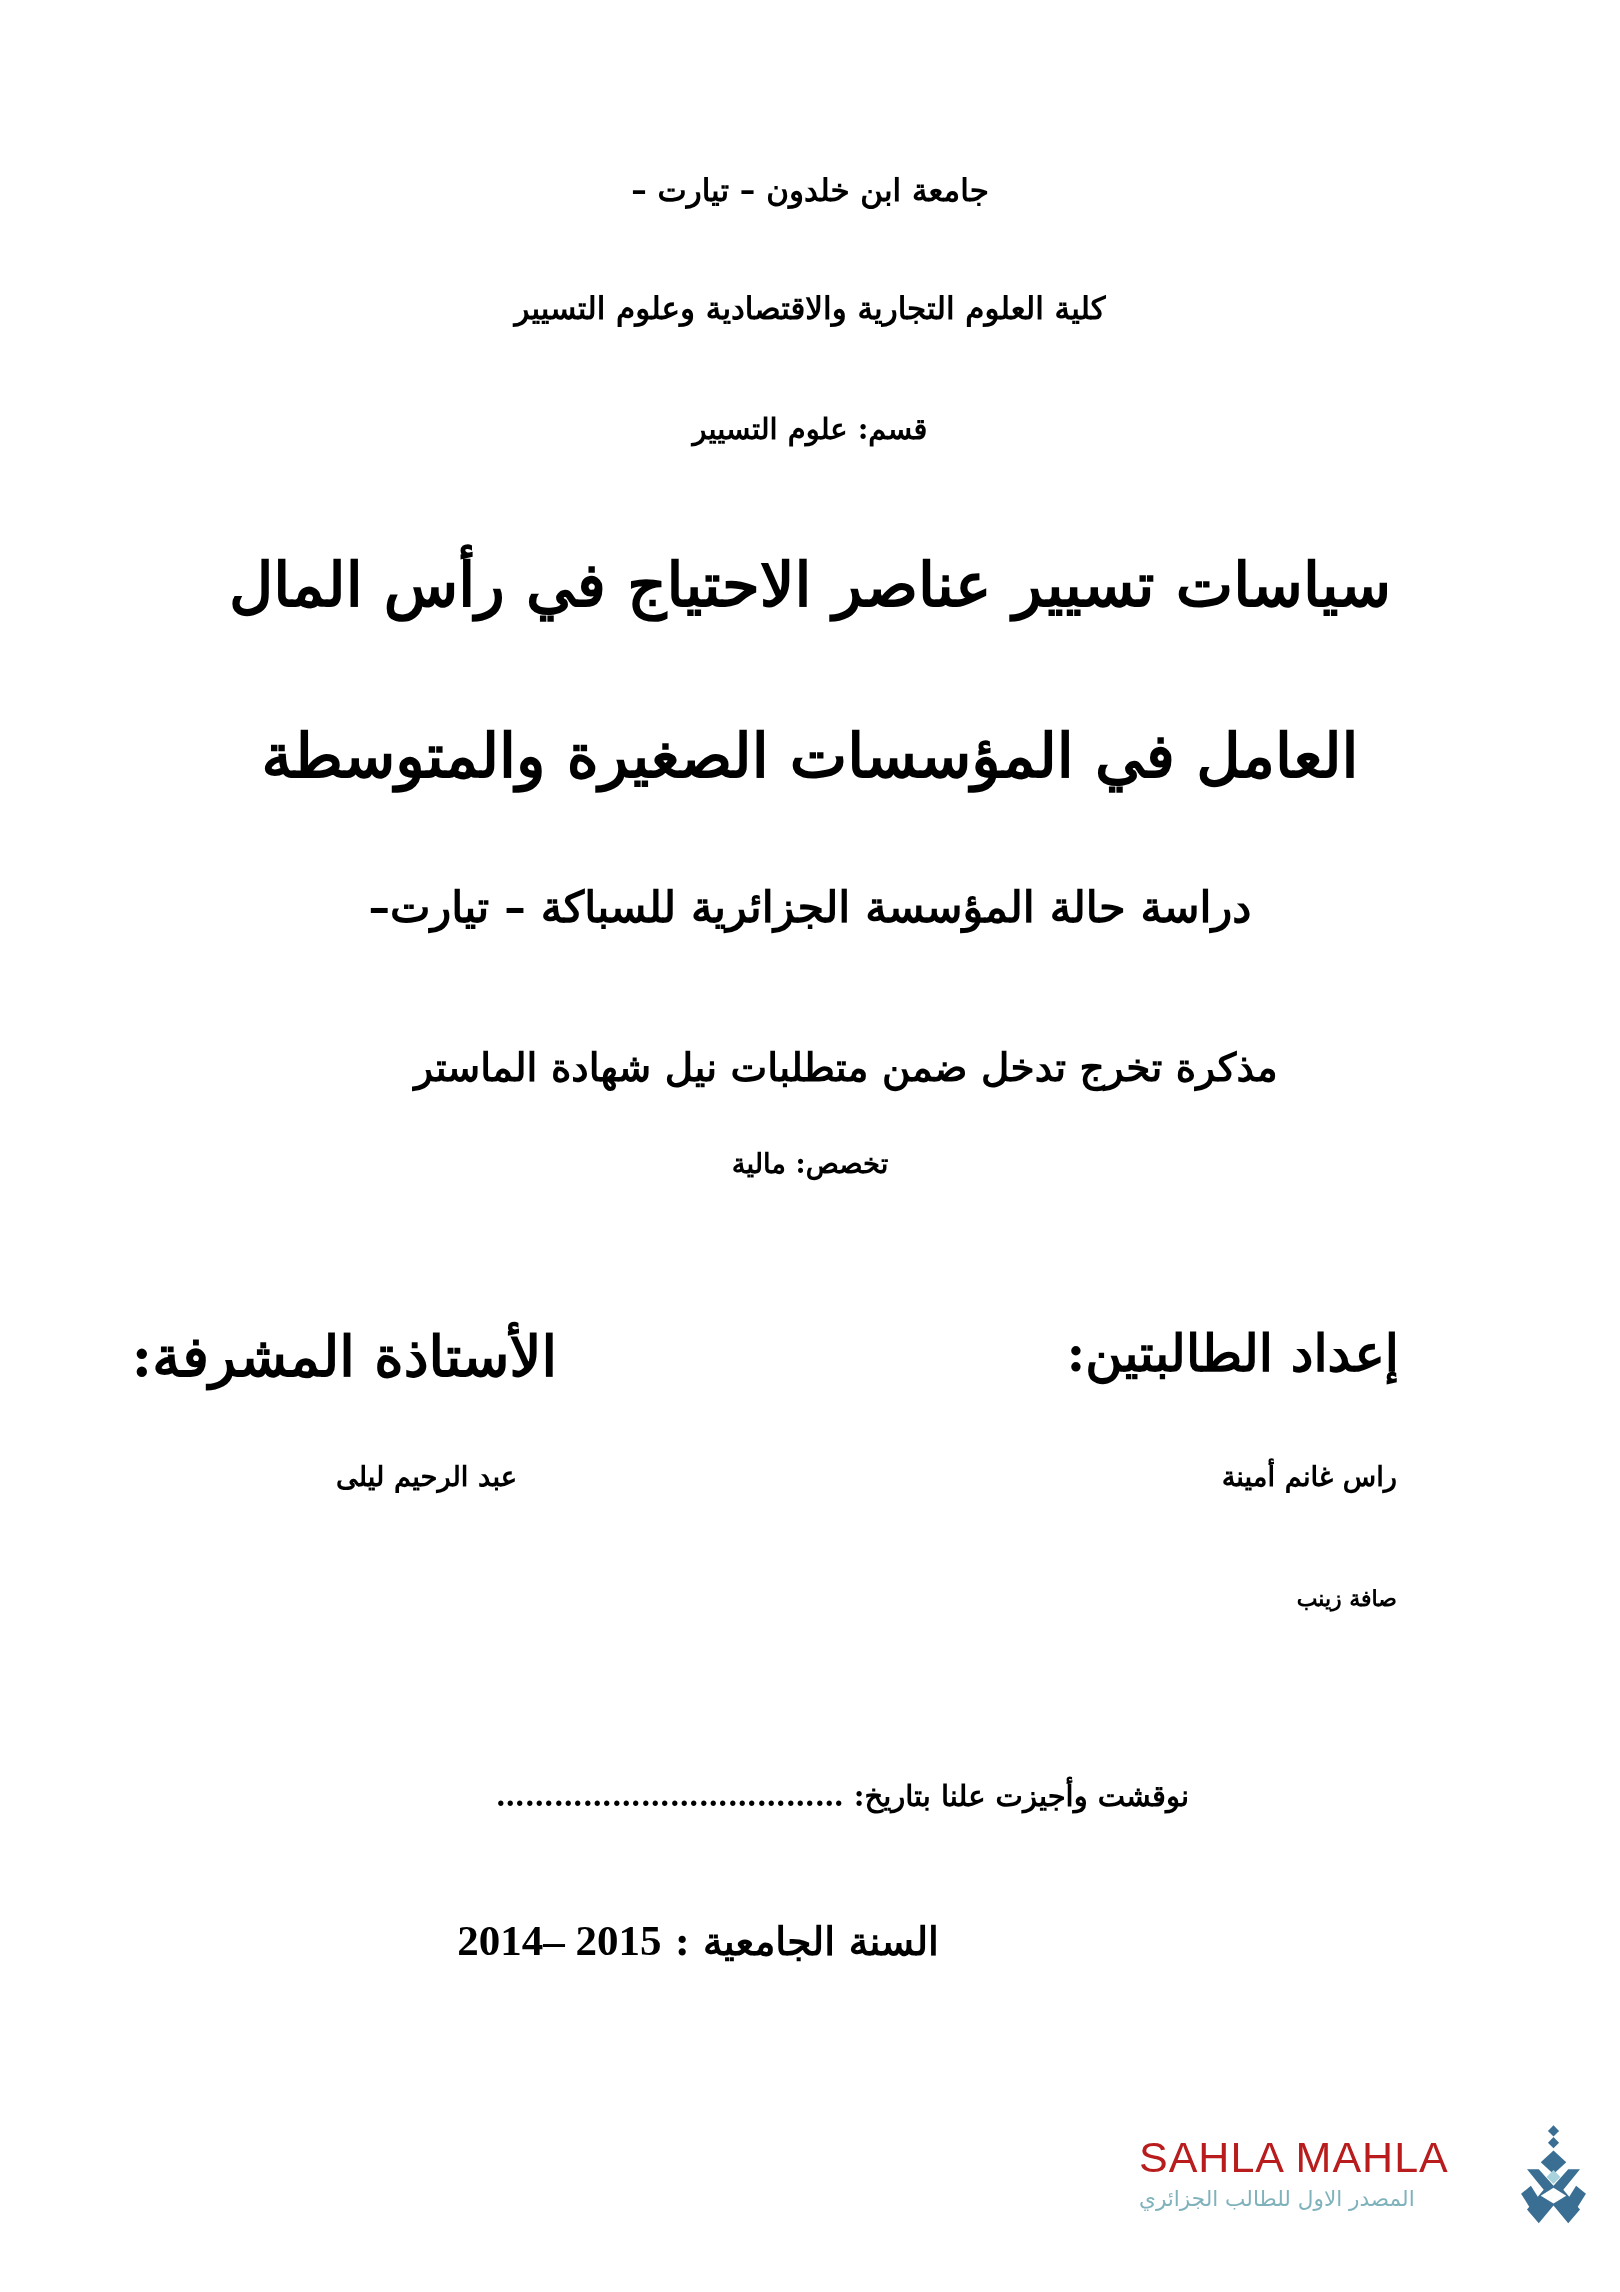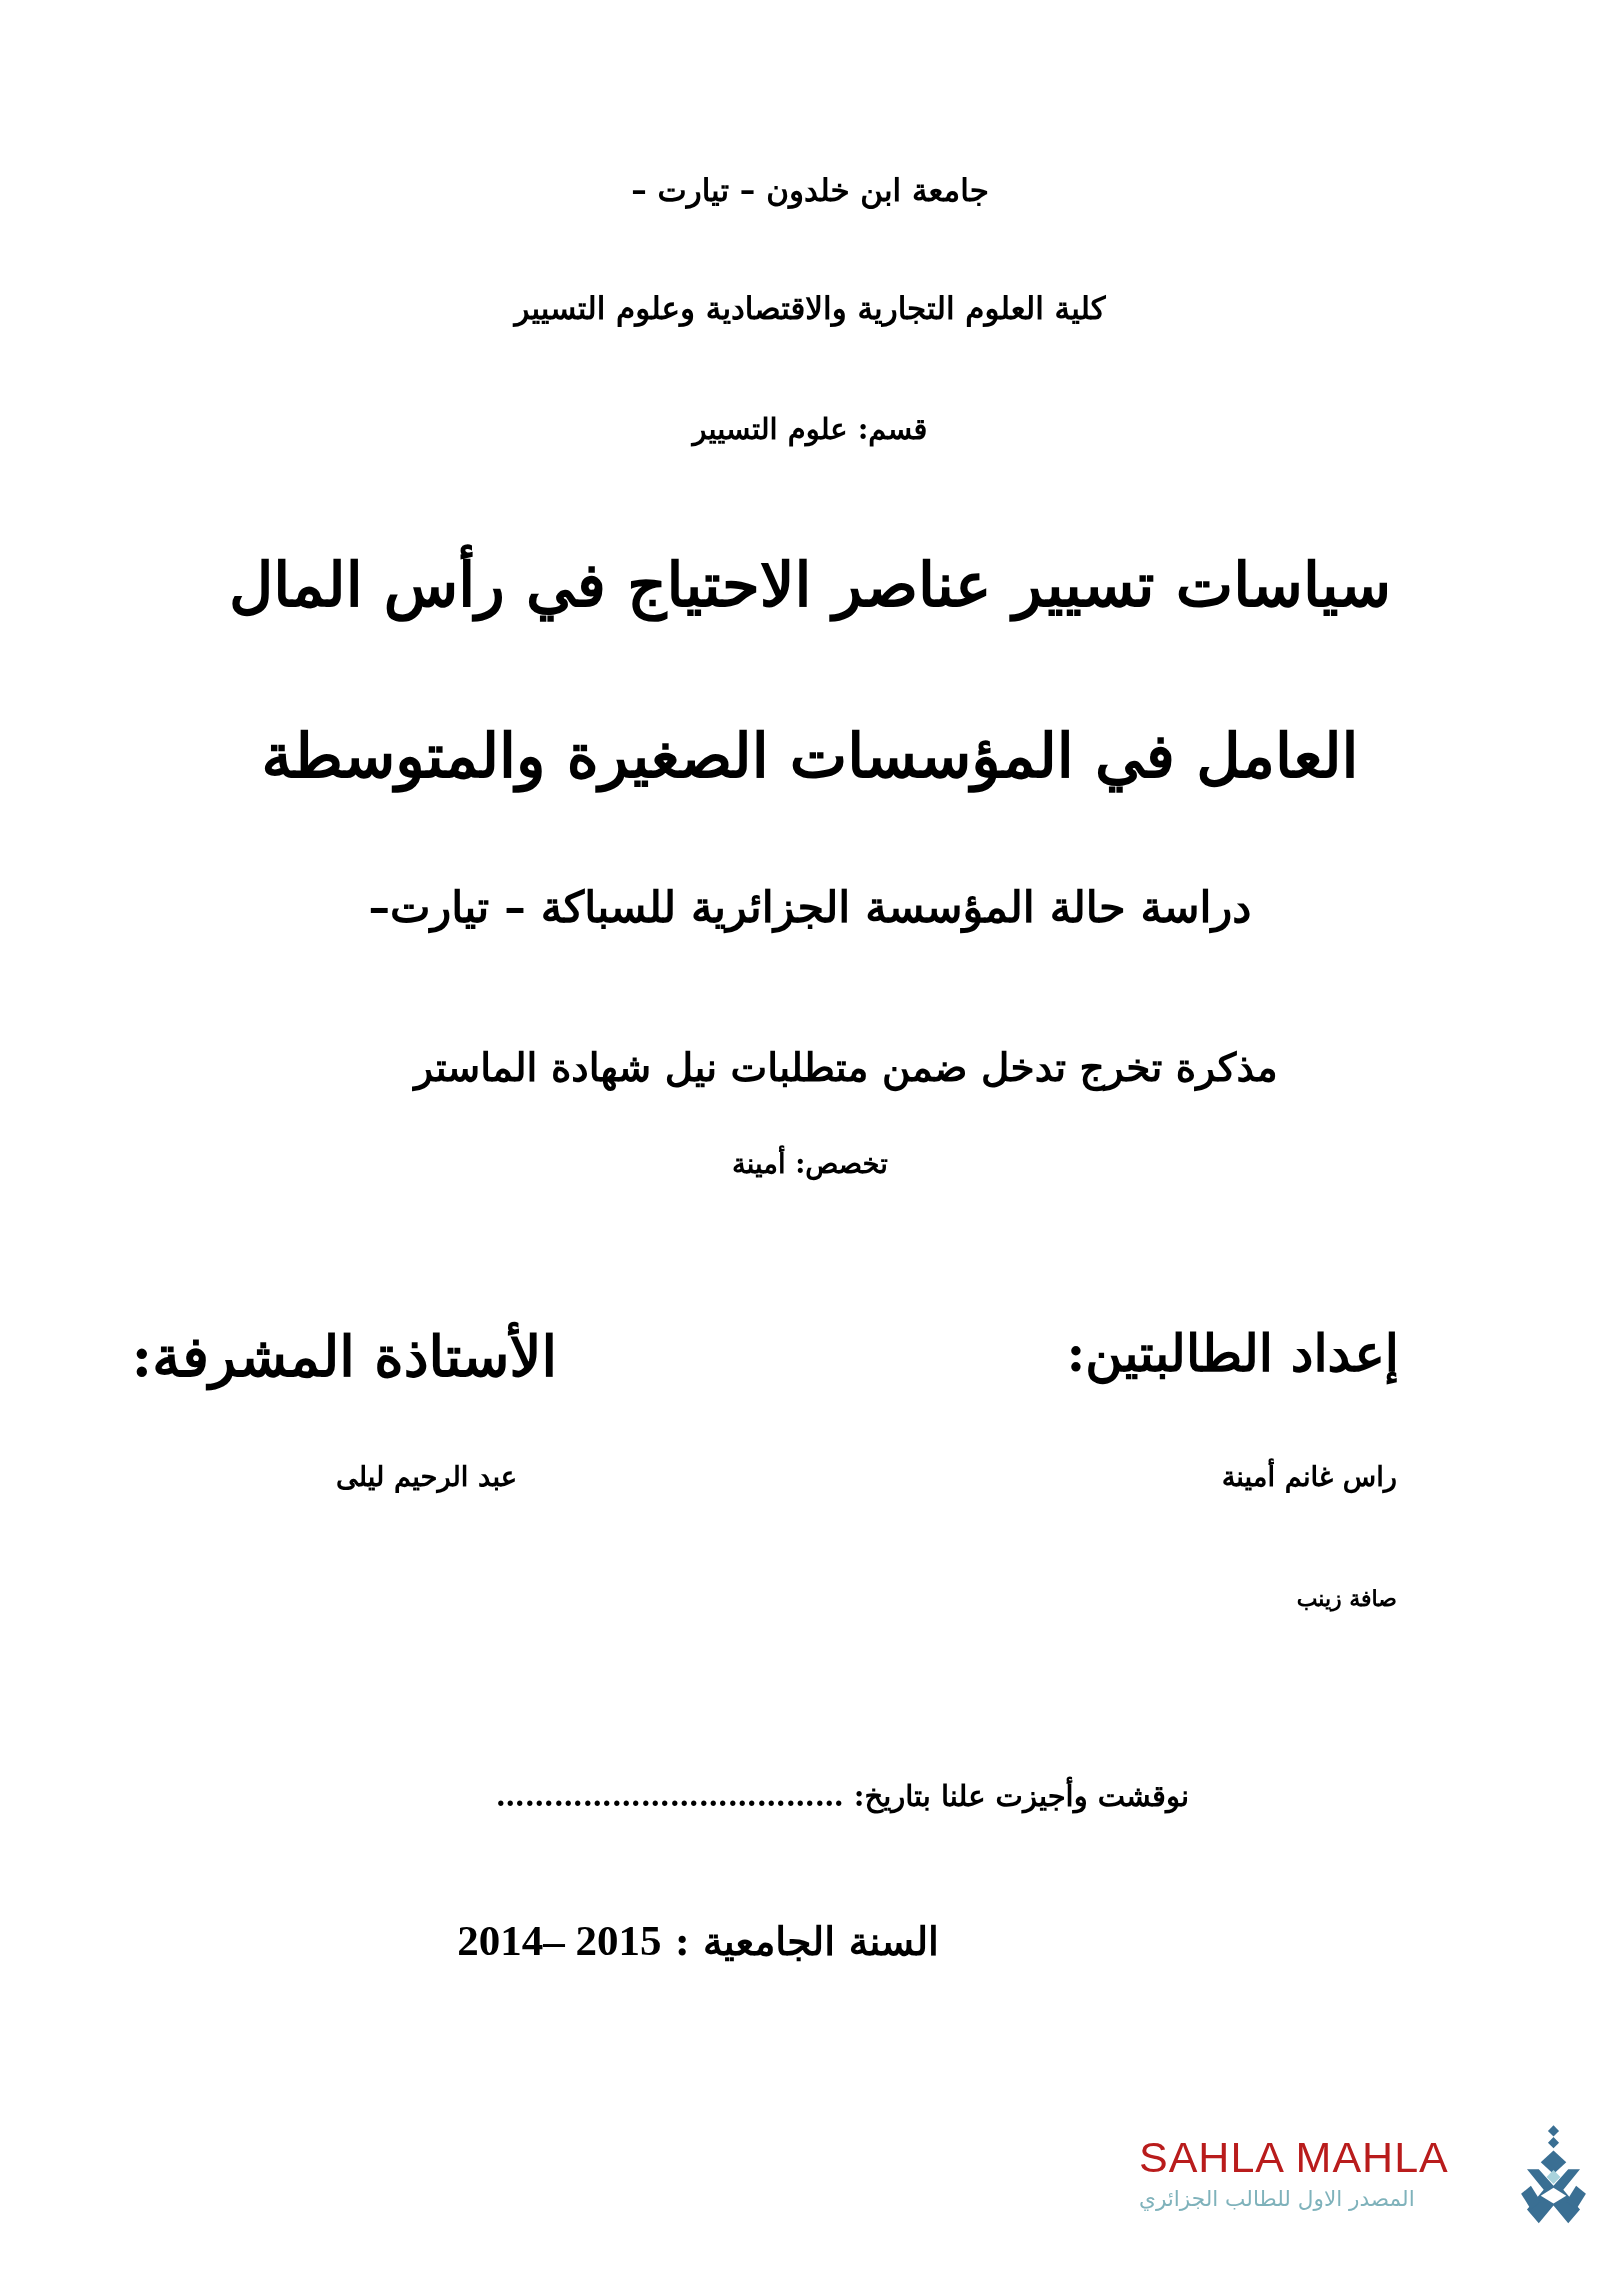--- a/index.html
+++ b/index.html
@@ -37,21 +37,21 @@
 <div>
   <div class="line l-univ">جامعة ابن خلدون – تيارت –</div>
   <div class="line l-faculty">كلية  العلوم التجارية والاقتصادية وعلوم التسيير</div>
   <div class="line l-dept">قسم: علوم التسيير</div>
 
   <div class="line l-title1">سياسات تسيير عناصر الاحتياج في رأس المال</div>
   <div class="line l-title2">العامل في المؤسسات الصغيرة والمتوسطة</div>
   <div class="line l-case">دراسة حالة المؤسسة الجزائرية للسباكة  – تيارت–</div>
 
   <div class="line l-memo">مذكرة تخرج تدخل ضمن متطلبات نيل شهادة الماستر</div>
-  <div class="line l-spec">تخصص: أمينة</div>
+  <div class="line l-spec">تخصص: مالية</div>
 
   <div class="abs students-label">إعداد الطالبتين:</div>
   <div class="abs supervisor-label">الأستاذة المشرفة:</div>
   <div class="abs student1">راس غانم أمينة</div>
   <div class="abs supervisor-name">عبد الرحيم ليلى</div>
   <div class="abs student2">صافة زينب</div>
 
   <div class="abs defense">
     <span>نوقشت وأجيزت علنا بتاريخ:</span>
     <span class="dots">………………………………</span>

